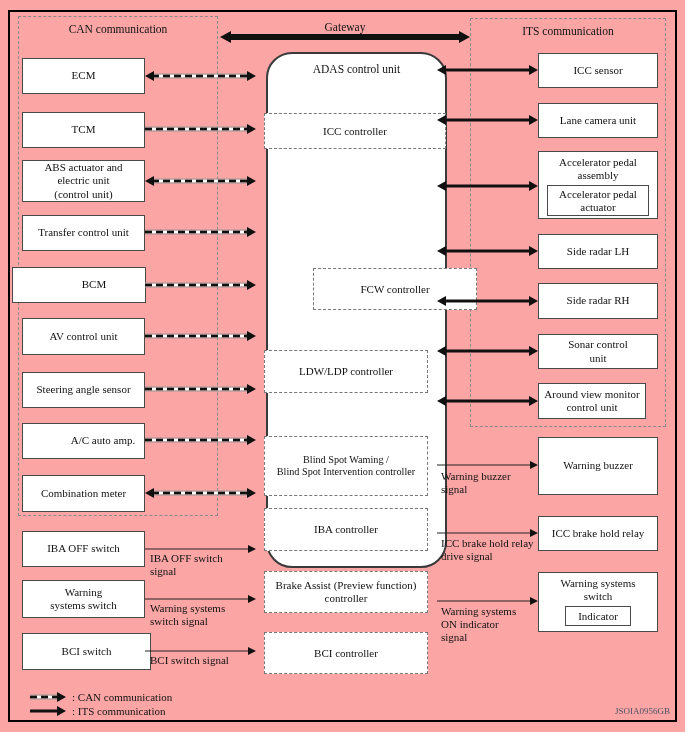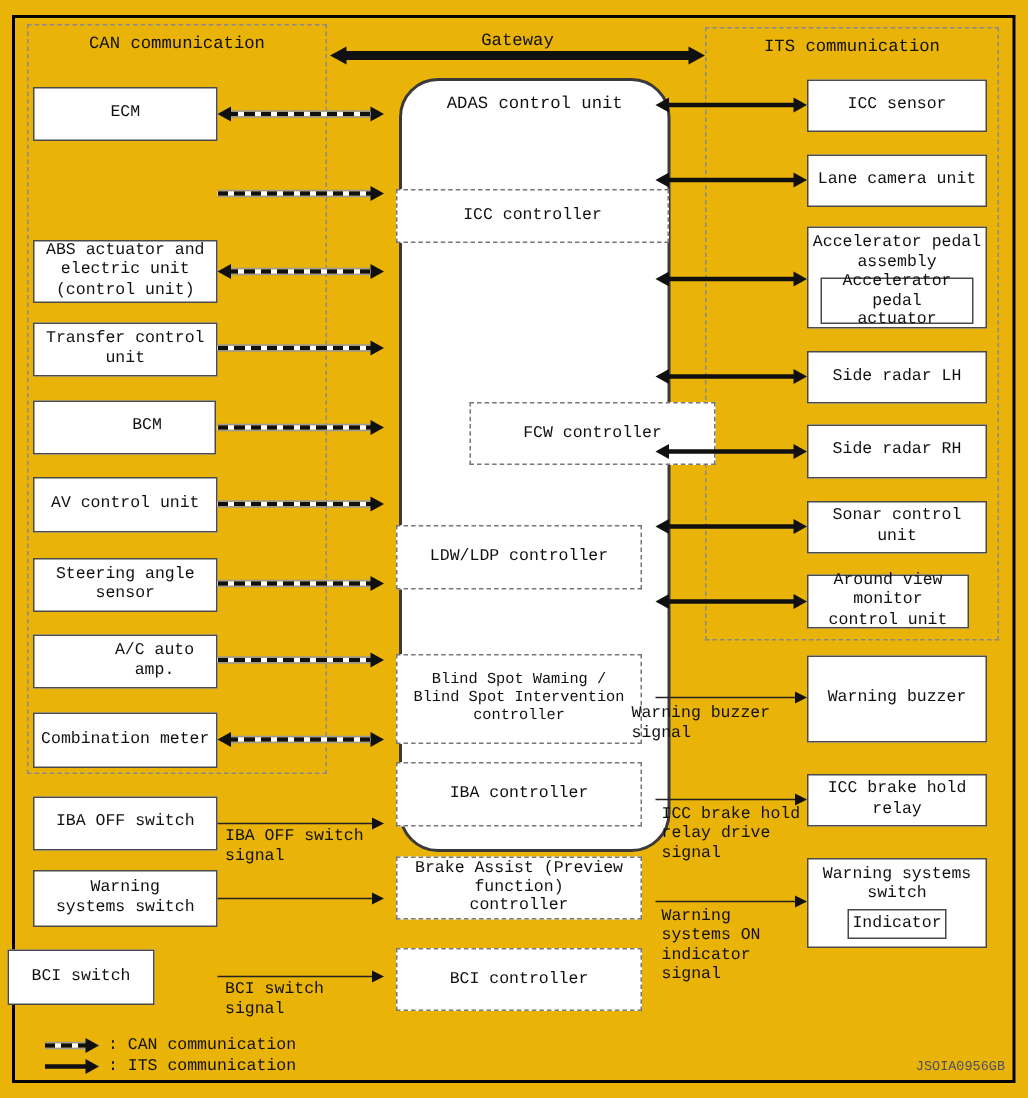--- a/index.html
+++ b/index.html
@@ -1,19 +1,19 @@
 <!DOCTYPE html>
 <html><head>
 <meta charset="utf-8">
 <style>
   * { box-sizing: border-box; margin: 0; padding: 0; }
   body { background: #fff; }
   .stage {
-    position: relative; width: 685px; height: 732px; background: #eab308;
-    font-family: Liberation Mono, monospace; color: #111;
+    position: relative; width: 685px; height: 732px; background: #fca5a5;
+    font-family: Liberation Serif, serif; color: #111;
   }
   .frame { position: absolute; left: 8px; top: 10px; width: 669px; height: 712px; border: 2px solid #000; }
   .dashed-container { position: absolute; border: 1px dashed #8a8a8a; background: transparent; }
   .section-header { position: absolute; top: 6px; left: 0; width: 100%; text-align: center; font-size: 11.5px; }
   .node {
     position: absolute; border: 1px solid #4a4a4a; background: #fff;
     display: flex; align-items: center; justify-content: center;
     text-align: center; font-size: 11px; line-height: 1.2; padding: 1px 2px;
     white-space: pre-line;
   }
@@ -62,45 +62,46 @@
   <div class="gateway-label">Gateway</div>
   <div class="arrow gw double" style="left:220px;top:31px;width:250px;">
     <span class="line"></span>
     <span class="head hl"></span>
     <span class="head hr"></span>
   </div>
 
   <div class="adas-box" style="left:266px;top:52px;width:181px;height:516px;border-radius:26px;">
     <div class="adas-title">ADAS control unit</div>
   </div>
-  <div class="ctrl" style="left:264px;top:113px;width:182px;height:36px;margin-top:13px;">ICC controller</div>
+  <div class="ctrl" style="left:264px;top:113px;width:182px;height:36px;">ICC controller</div>
   <div class="ctrl" style="left:272px;top:268px;width:164px;height:42px;margin-left:41px;">FCW controller</div>
   <div class="ctrl" style="left:264px;top:350px;width:164px;height:43px;">LDW/LDP controller</div>
   <div class="ctrl small" style="left:264px;top:436px;width:164px;height:60px;">Blind Spot Waming /
 Blind Spot Intervention controller</div>
   <div class="ctrl" style="left:264px;top:508px;width:164px;height:43px;">IBA controller</div>
   <div class="ctrl" style="left:264px;top:571px;width:164px;height:42px;">Brake Assist (Preview function)
 controller</div>
   <div class="ctrl" style="left:264px;top:632px;width:164px;height:42px;">BCI controller</div>
 
   <div class="node" style="left:22px;top:58px;width:123px;height:36px;">ECM</div>
+  <div class="node" style="left:22px;top:112px;width:123px;height:36px;">TCM</div>
   <div class="node" style="left:22px;top:160px;width:123px;height:42px;">ABS actuator and
 electric unit
 (control unit)</div>
   <div class="node" style="left:22px;top:215px;width:123px;height:36px;">Transfer control unit</div>
-  <div class="node" style="left:22px;top:267px;width:122px;height:36px;padding-left:32px;">BCM</div>
+  <div class="node" style="left:12px;top:267px;width:134px;height:36px;padding-left:32px;">BCM</div>
   <div class="node" style="left:22px;top:318px;width:123px;height:37px;">AV control unit</div>
   <div class="node" style="left:22px;top:372px;width:123px;height:36px;">Steering angle sensor</div>
   <div class="node" style="left:22px;top:423px;width:123px;height:36px;padding-left:41px;">A/C auto amp.</div>
   <div class="node" style="left:22px;top:475px;width:123px;height:37px;">Combination meter</div>
 
   <div class="node" style="left:22px;top:531px;width:123px;height:36px;">IBA OFF switch</div>
   <div class="node" style="left:22px;top:580px;width:123px;height:38px;">Warning
 systems switch</div>
-  <div class="node" style="left:5px;top:633px;width:98px;height:37px;">BCI switch</div>
+  <div class="node" style="left:22px;top:633px;width:129px;height:37px;">BCI switch</div>
 
   <div class="node" style="left:538px;top:53px;width:120px;height:35px;">ICC sensor</div>
   <div class="node" style="left:538px;top:103px;width:120px;height:35px;">Lane camera unit</div>
   <div class="node col" style="left:538px;top:151px;width:120px;height:68px;">
     <span>Accelerator pedal
 assembly</span>
     <div class="subnode" style="width:102px;height:31px;">Accelerator pedal
 actuator</div>
   </div>
   <div class="node" style="left:538px;top:234px;width:120px;height:35px;">Side radar LH</div>
@@ -214,22 +215,23 @@
   <div class="arrow thin" style="left:437px;top:527px;width:101px;">
       <span class="line"></span>
       <span class="head hr"></span>
     </div>
   <div class="arrow thin" style="left:437px;top:595px;width:101px;">
       <span class="line"></span>
       <span class="head hr"></span>
     </div>
 
   <div class="sig" style="left:150px;top:552px;width:100px;">IBA OFF switch signal</div>
+  <div class="sig" style="left:150px;top:602px;width:104px;">Warning systems switch signal</div>
   <div class="sig" style="left:150px;top:654px;width:110px;">BCI switch signal</div>
-  <div class="sig" style="left:421px;top:470px;width:95px;">Warning buzzer signal</div>
+  <div class="sig" style="left:441px;top:470px;width:95px;">Warning buzzer signal</div>
   <div class="sig" style="left:441px;top:537px;width:98px;">ICC brake hold relay drive signal</div>
   <div class="sig" style="left:441px;top:605px;width:82px;">Warning systems ON indicator signal</div>
 
   <div class="arrow can" style="left:30px;top:691px;width:36px;">
       <span class="line"></span>
       <span class="head hr"></span>
     </div>
   <div class="legend-text" style="left:72px;top:691px;">: CAN communication</div>
   <div class="arrow its" style="left:30px;top:705px;width:36px;">
       <span class="line"></span>

